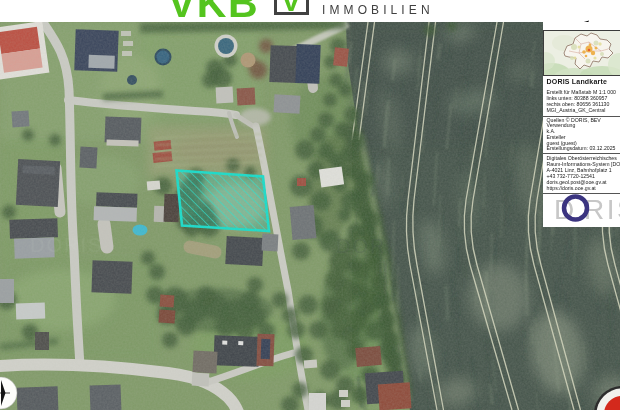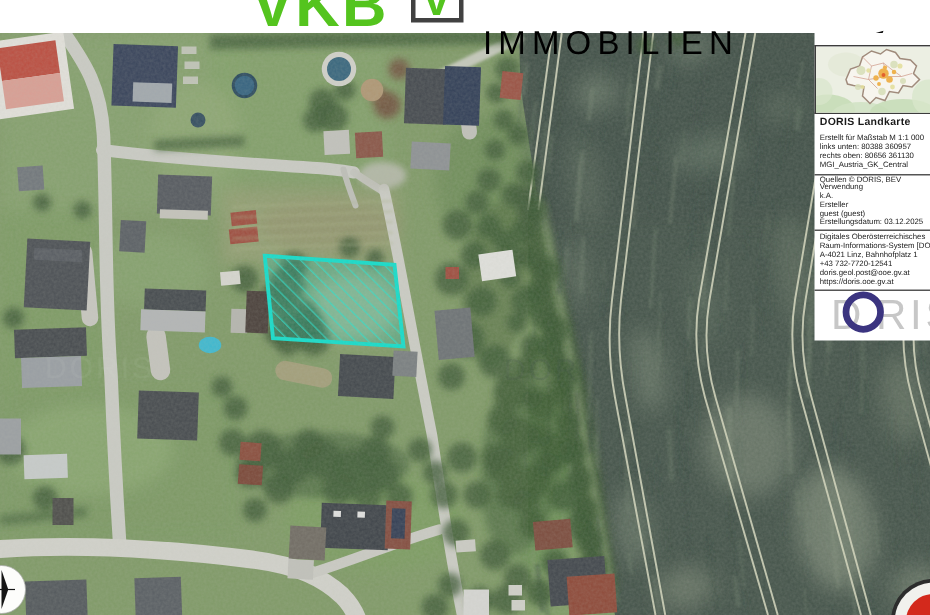--- a/index.html
+++ b/index.html
@@ -2,21 +2,21 @@
 <html><head><meta charset="utf-8">
 <style>
 html,body{margin:0;padding:0;background:#fff;}
 body{width:620px;height:410px;overflow:hidden;font-family:"Liberation Sans",sans-serif;}
 #stage{position:relative;width:620px;height:410px;overflow:hidden;}
 #aerial{position:absolute;left:0;top:0;}
 #banner{position:absolute;left:0;top:0;width:620px;height:22px;background:#fff;border-radius:10px;}
 #vkb{position:absolute;left:168px;top:-20px;font-size:41px;font-weight:bold;color:#54c41e;letter-spacing:1.5px;}
 #vbox{position:absolute;left:274px;top:-15.5px;width:29px;height:24px;border:3px solid #414141;background:#fff;}
 #vbox span{position:absolute;left:4px;top:-4px;font-size:30px;font-weight:bold;color:#54c41e;}
-#immo{position:absolute;left:322px;top:16px;font-size:22px;color:#000000;letter-spacing:4.1px;}
+#immo{position:absolute;left:322px;top:3px;font-size:12px;color:#404040;letter-spacing:4.1px;}
 #sidebar{position:absolute;left:543px;top:22px;width:77px;height:205px;background:#fff;color:#1a1a1a;}
 #mapbox{position:absolute;left:0;top:8px;width:77px;height:46px;border-top:1.5px solid #3c3c3c;border-bottom:1.5px solid #3c3c3c;border-left:1.5px solid #3c3c3c;box-sizing:border-box;overflow:hidden;}
 .sb{position:absolute;left:3.5px;white-space:nowrap;}
 .t1{font-size:7px;font-weight:bold;letter-spacing:0.2px;}
 .tx{font-size:5.2px;line-height:6.1px;}
 .tx2{font-size:5.2px;line-height:5.75px;}
 .sep{position:absolute;left:0;width:77px;border-top:1px solid #555;}
 #narrow{position:absolute;left:577px;top:20px;}
 </style></head>
 <body>

